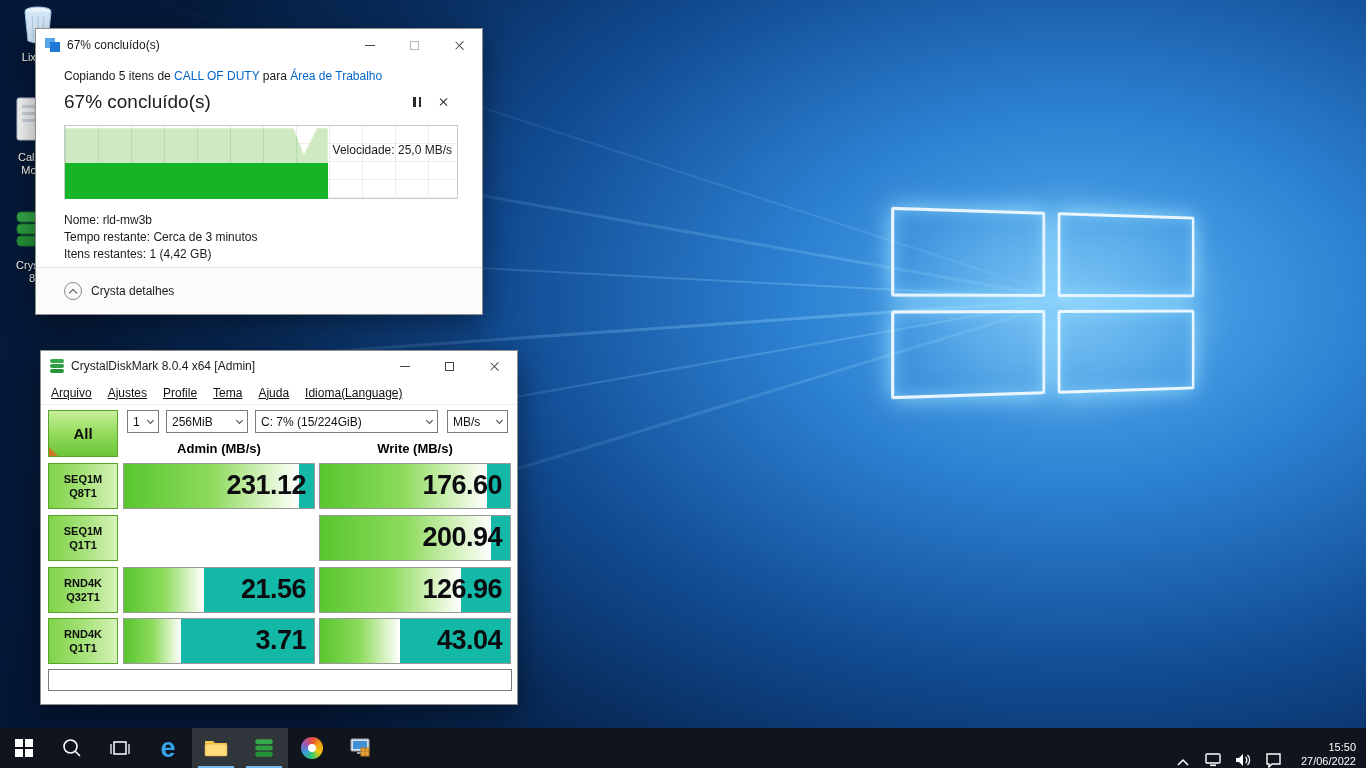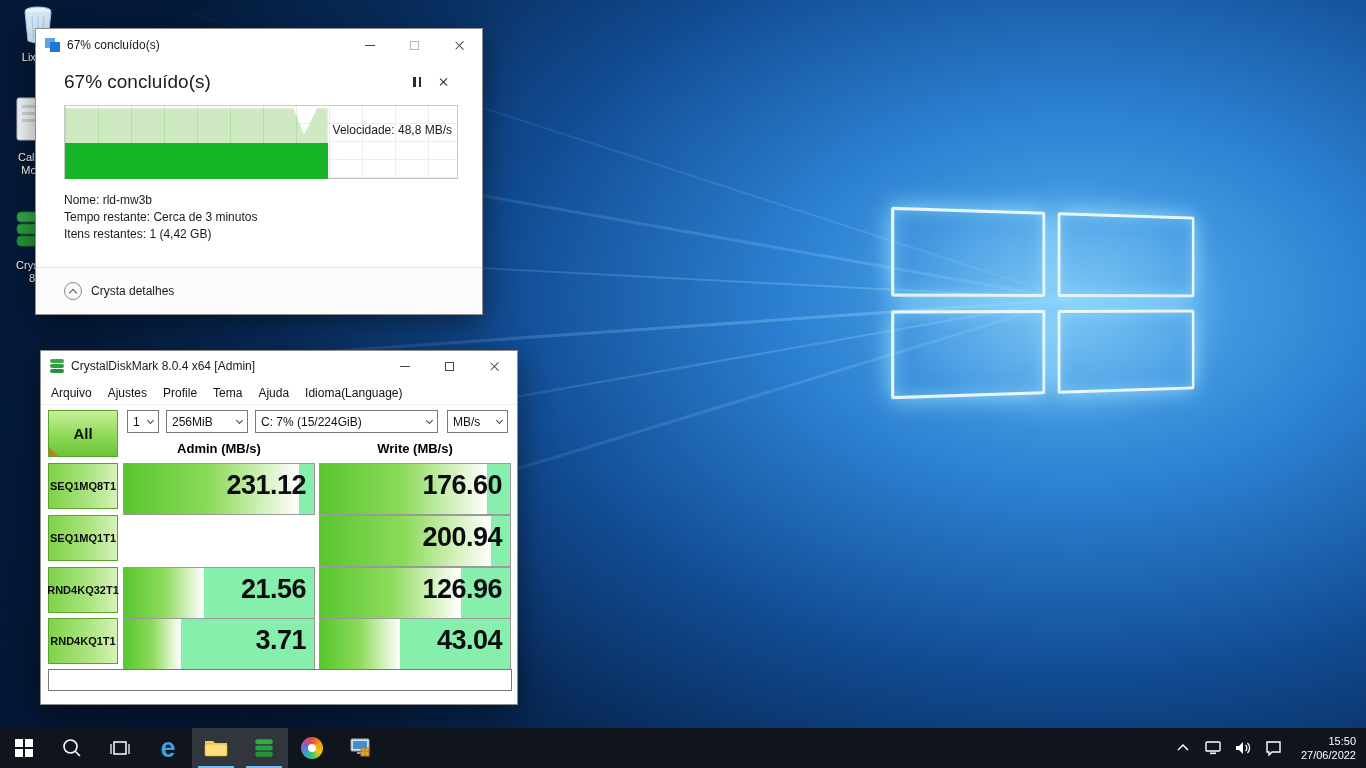--- a/index.html
+++ b/index.html
@@ -82,44 +82,44 @@
     display:flex; align-items:center; justify-content:center; margin-right:9px; }
   .chev-up { width:6px; height:6px; border-right:1.6px solid #555; border-bottom:1.6px solid #555;
     transform:rotate(-135deg); margin-top:3px; }
   .cd-footer span.lbl { font-size:12px; color:#1a1a1a; }
 
   
   .cdm-window { left:40px; top:350px; width:478px; height:355px; }
   .cdm-titlebar { height:30px; }
   .cdm-icon { margin-left:8px; }
   .cdm-menubar { height:24px; display:flex; align-items:center; font-size:12px; color:#111;
-    background:#fff; border-bottom:1px solid #ededed; padding-left:2px; }
+    background:#fff; border-bottom:1px solid #ededed; padding-left:2px;text-decoration:underline; }
   .menu-item { padding:3px 8px; }
   .cdm-client { position:relative; height:299px; background:#fff; }
   .all-btn { position:absolute; left:7px; top:5px; width:70px; height:47px;
     background:linear-gradient(180deg,#c8ef9a 0%,#8fd957 55%,#6cc438 100%);
     border:1px solid #5aa32d; display:flex; align-items:center; justify-content:center;
     font-size:15px; font-weight:700; color:#0c0c0c; }
   .all-btn::after { content:""; position:absolute; left:0; bottom:0;
     border-bottom:9px solid #cc7722; border-right:9px solid transparent; }
   .cdm-select { position:absolute; top:5px; height:23px; border:1px solid #7a7a7a; background:#fff;
     display:flex; align-items:center; font-size:12px; color:#111; padding:0 5px; justify-content:space-between; }
   .sel-count { left:86px;  width:32px; }
   .sel-size  { left:125px; width:82px; }
   .sel-drive { left:214px; width:183px; }
   .sel-unit  { left:406px; width:61px; }
   .caret { width:5px; height:5px; border-right:1.5px solid #444; border-bottom:1.5px solid #444;
     transform:rotate(45deg); margin-left:5px; margin-top:-3px; flex:none; }
   .col-header { position:absolute; top:36px; width:192px; text-align:center; font-size:13px; font-weight:700; color:#000; }
   .hdr-read { left:82px; } .hdr-write { left:278px; }
   .cdm-row-label { position:absolute; left:7px; width:70px; height:46px;
     background:linear-gradient(90deg,#7fd348 0%,#a9e37d 55%,#d6f2b8 100%);
-    border:1px solid #5aa32d; display:flex; flex-direction:row; align-items:center; justify-content:center;
+    border:1px solid #5aa32d; display:flex; flex-direction:column; align-items:center; justify-content:center;
     font-size:11px; font-weight:700; color:#0c0c0c; line-height:14px; }
-  .val-cell { position:absolute; width:192px; height:52px; border:1px solid #9a9a9a; background:#86efac; overflow:hidden; }
+  .val-cell { position:absolute; width:192px; height:46px; border:1px solid #9a9a9a; background:#14b8a6; overflow:hidden; }
   .vc-read { left:82px; } .vc-write { left:278px; }
   .bar { position:absolute; left:0; top:0; bottom:0;
     background:linear-gradient(90deg,#58c62e 0%,#8ddb5c 50%,#d9f3c4 82%,#ffffff 100%); }
   .val { position:relative; display:block; text-align:right; padding-right:8px;
     font-size:27px; font-weight:700; color:#0b0b10; line-height:43px; letter-spacing:-.5px; }
   .r0 { top:58px; } .r1 { top:110px; } .r2 { top:162px; } .r3 { top:213px; }
   .comment-field { position:absolute; left:7px; top:264px; width:464px; height:22px;
     border:1px solid #7a7a7a; font-size:12px; padding:0 5px; outline:none; }
 
   
@@ -127,21 +127,21 @@
     display:flex; align-items:stretch; z-index:50; }
   .tb-cell { width:48px; display:flex; align-items:center; justify-content:center; position:relative; }
   .tb-cell.open::after { content:""; position:absolute; left:6px; right:6px; bottom:0; height:2px; background:#76b9ed; }
   .tb-cell.active { background:rgba(255,255,255,.14); }
   .start-grid { display:grid; grid-template-columns:8px 8px; grid-template-rows:8px 8px; gap:1.5px; }
   .start-grid i { background:#fff; display:block; }
   .edge-e::before { content:"e"; font-size:27px; font-weight:700; color:#35a3e8; line-height:1; }
   .palette { width:22px; height:22px; border-radius:50%;
     background:conic-gradient(#e74c3c,#f39c12,#f1c40f,#2ecc71,#3498db,#9b59b6,#e74c3c); position:relative; }
   .palette::after { content:""; position:absolute; left:7px; top:7px; width:8px; height:8px; border-radius:50%; background:#fff; }
-  .tray { margin-left:auto; display:flex; align-items:center; }
+  .tray { margin-left:auto; display:flex; align-items:flex-end; }
   .tray-cell { width:30px; display:flex; align-items:center; justify-content:center; }
   .clock { width:78px; display:flex; flex-direction:column; align-items:flex-end; justify-content:center;
     color:#fff; font-size:11px; line-height:14px; padding-right:10px; }
 </style>
 </head>
 <body>
 
 <div class="screen">
 
   <div class="wallpaper">
@@ -209,36 +209,39 @@
           </div>
         <div class="wc-btn">
             <span class="max-glyph dim"></span>
           </div>
         <div class="wc-btn">
             <span class="x-glyph"></span>
           </div>
       </div>
     </div>
     <div class="cd-body">
+      <div class="copy-line">
+        <span>Copiando 5 itens de </span><a href="#">CALL OF DUTY</a><span> para </span><a href="#">Área de Trabalho</a>
+      </div>
       <div class="cd-heading-row">
         <div class="cd-heading">67% concluído(s)</div>
         <div class="icon-btn">
             <span class="pause-glyph">
               <i></i>
               <i></i>
             </span>
           </div>
         <div class="icon-btn">
             <span class="cancel-glyph"></span>
           </div>
       </div>
       <div class="graph-box">
         <div class="speed-area" style="width: 67%;"></div>
         <div class="progress-fill" style="width: 67%;"></div>
-        <div class="speed-label">Velocidade: 48,8 MB/s</div>
+        <div class="speed-label">Velocidade: 25,0 MB/s</div>
       </div>
       <div class="cd-details">
         <div><span>Nome:</span> <b>rld-mw3b</b></div>
         <div><span>Tempo restante:</span> <b>Cerca de 3 minutos</b></div>
         <div><span>Itens restantes:</span> <b>1 (4,42 GB)</b></div>
       </div>
     </div>
     <div class="cd-footer">
       <span class="chev-circle">
           <span class="chev-up"></span>

